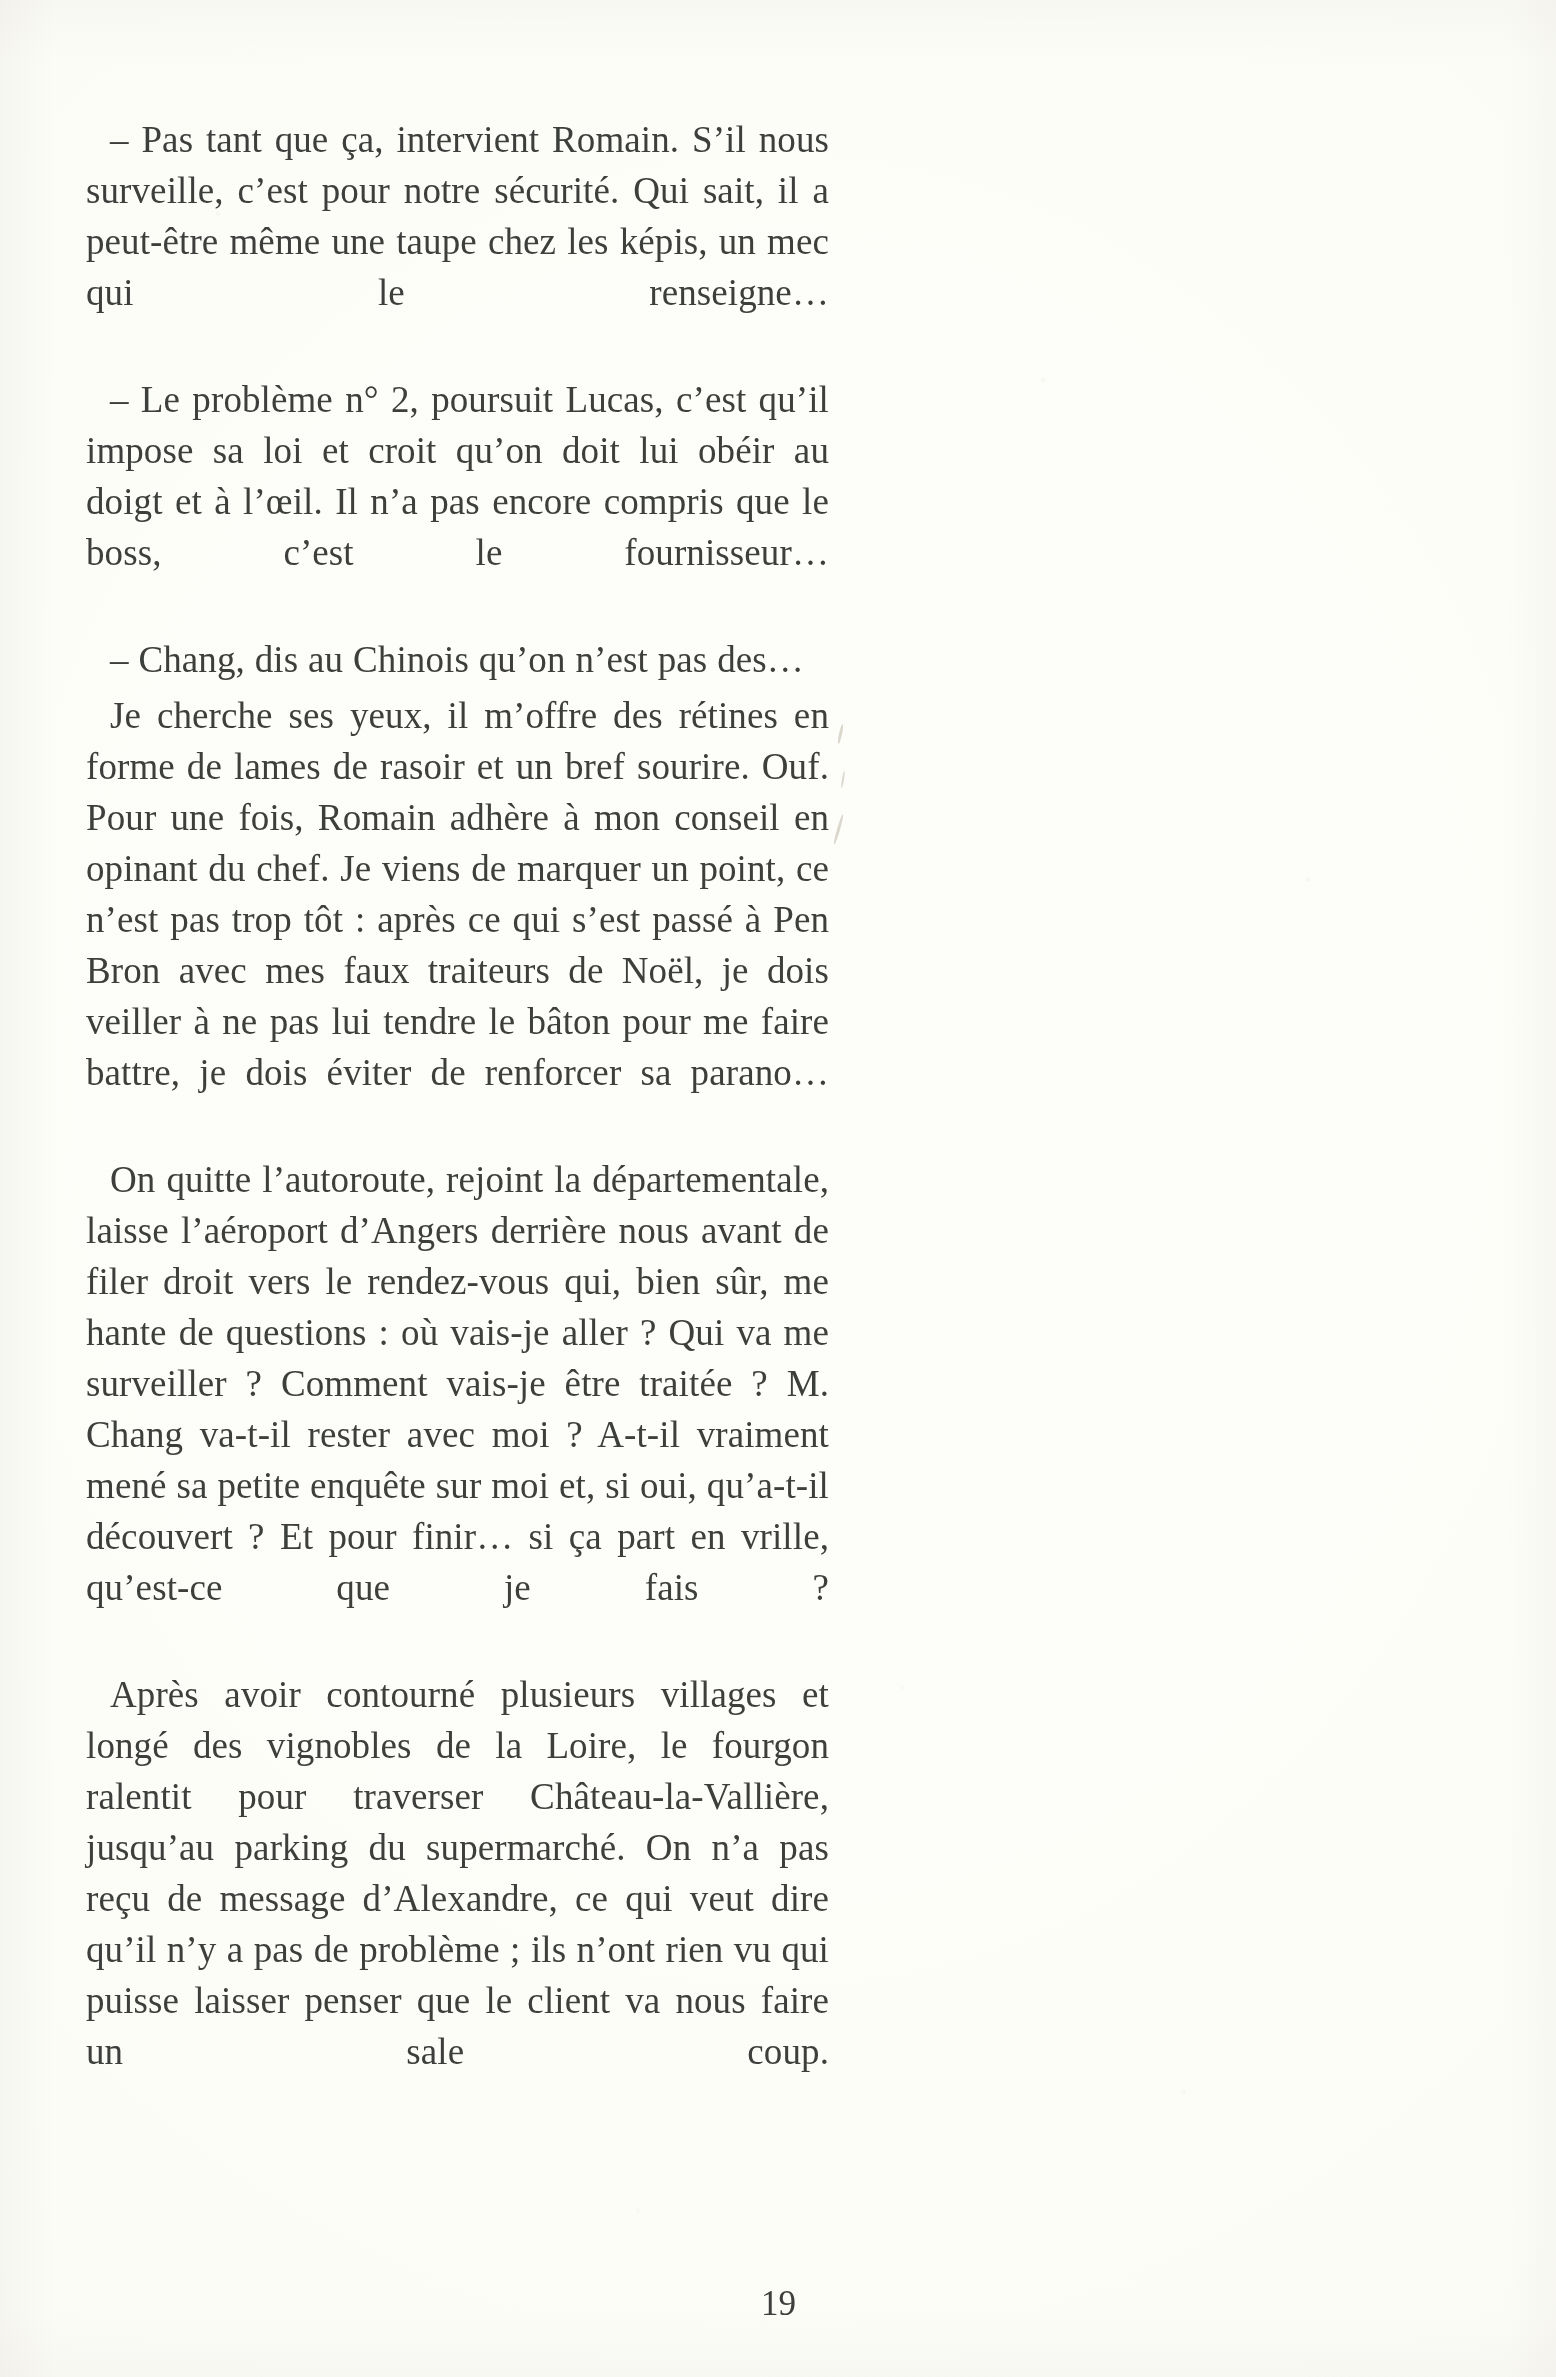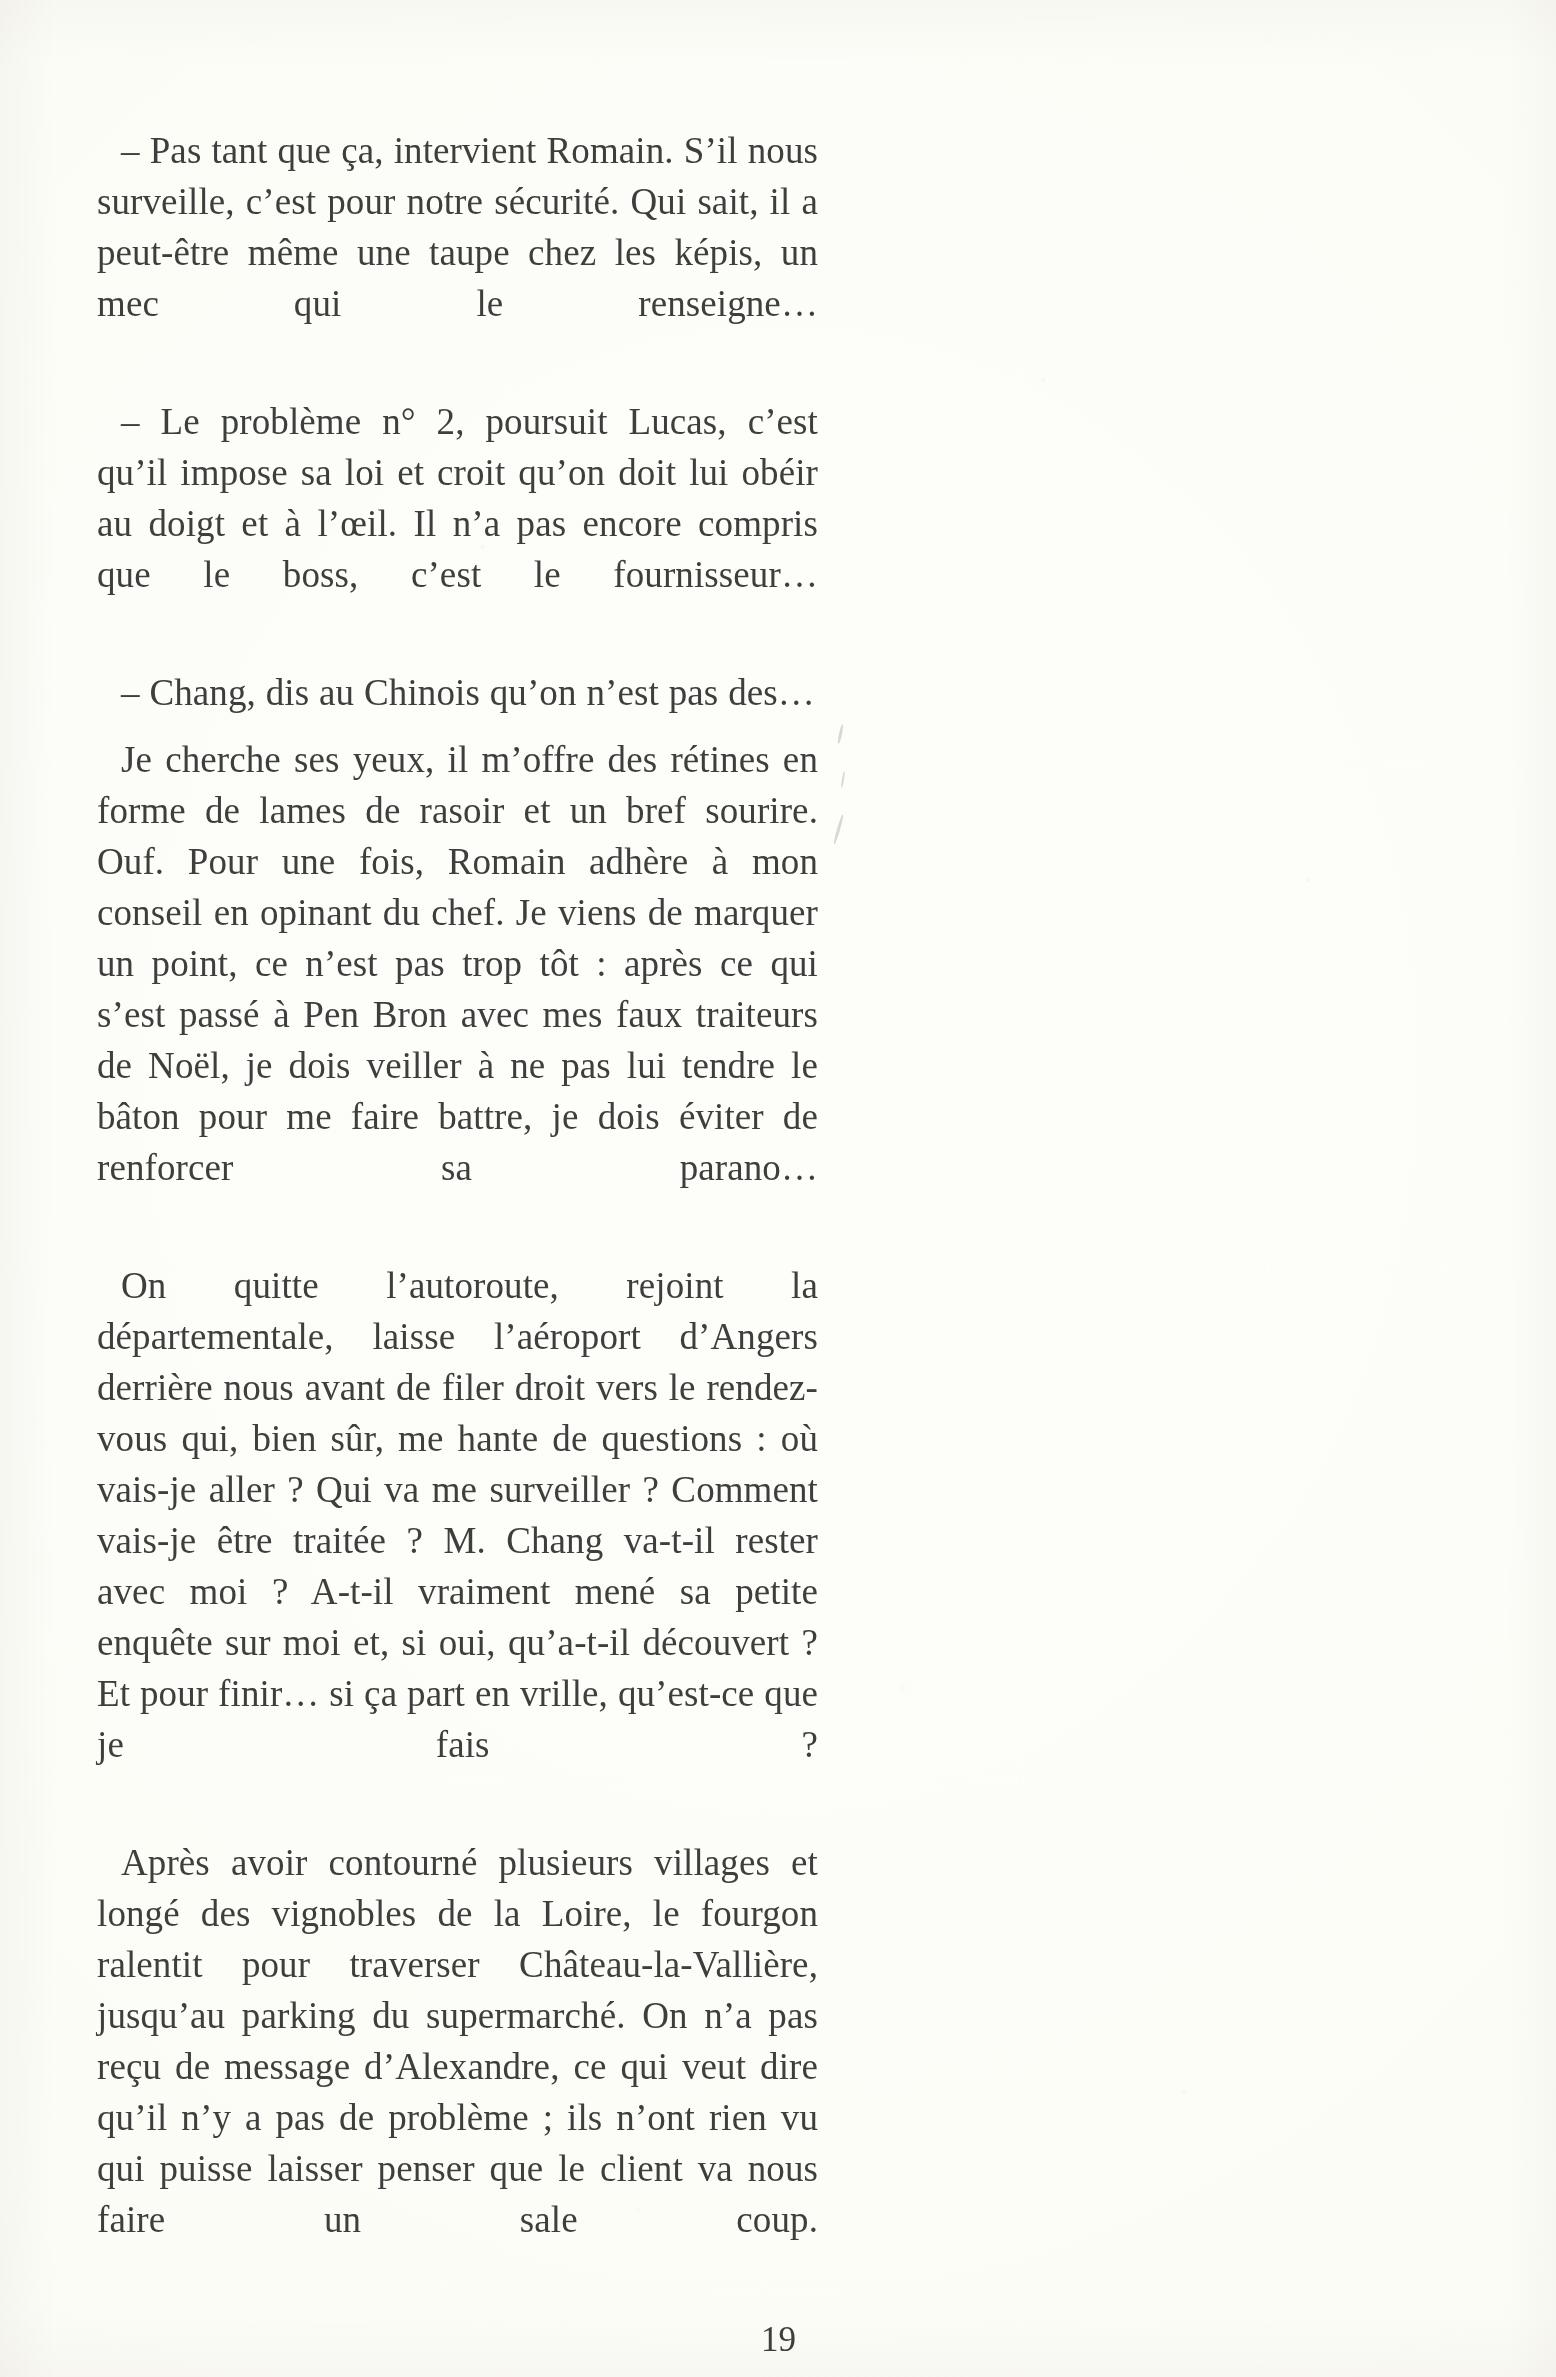--- a/index.html
+++ b/index.html
@@ -53,21 +53,21 @@
 
   
   #text-block {
     position: absolute;
     left: 81px;
     top: 109px;
     width: 753px;
   }
 
   .para {
-    margin: 16px;
+    margin: 5px;
     text-align: justify;
     text-justify: inter-word;
     text-indent: 24px;
     font-size: 37px;
     line-height: 51px;
     color: #3c3f3c;
     letter-spacing: 0.1px;
     word-spacing: 0.5px;
     -webkit-font-smoothing: antialiased;
   }
@@ -83,21 +83,20 @@
   #folio {
     position: absolute;
     left: 0;
     right: 0;
     top: 2284px;
     text-align: center;
     font-size: 35px;
     line-height: 40px;
     color: #3c3f3c;
     font-family: "Liberation Serif", "DejaVu Serif", serif;
-    margin-top: 36px;
   }
 
   
   #scan-artifact-streak {
     position: absolute;
     left: 831px;
     top: 718px;
     width: 16.6px;
     height: 133px;
     pointer-events: none;

